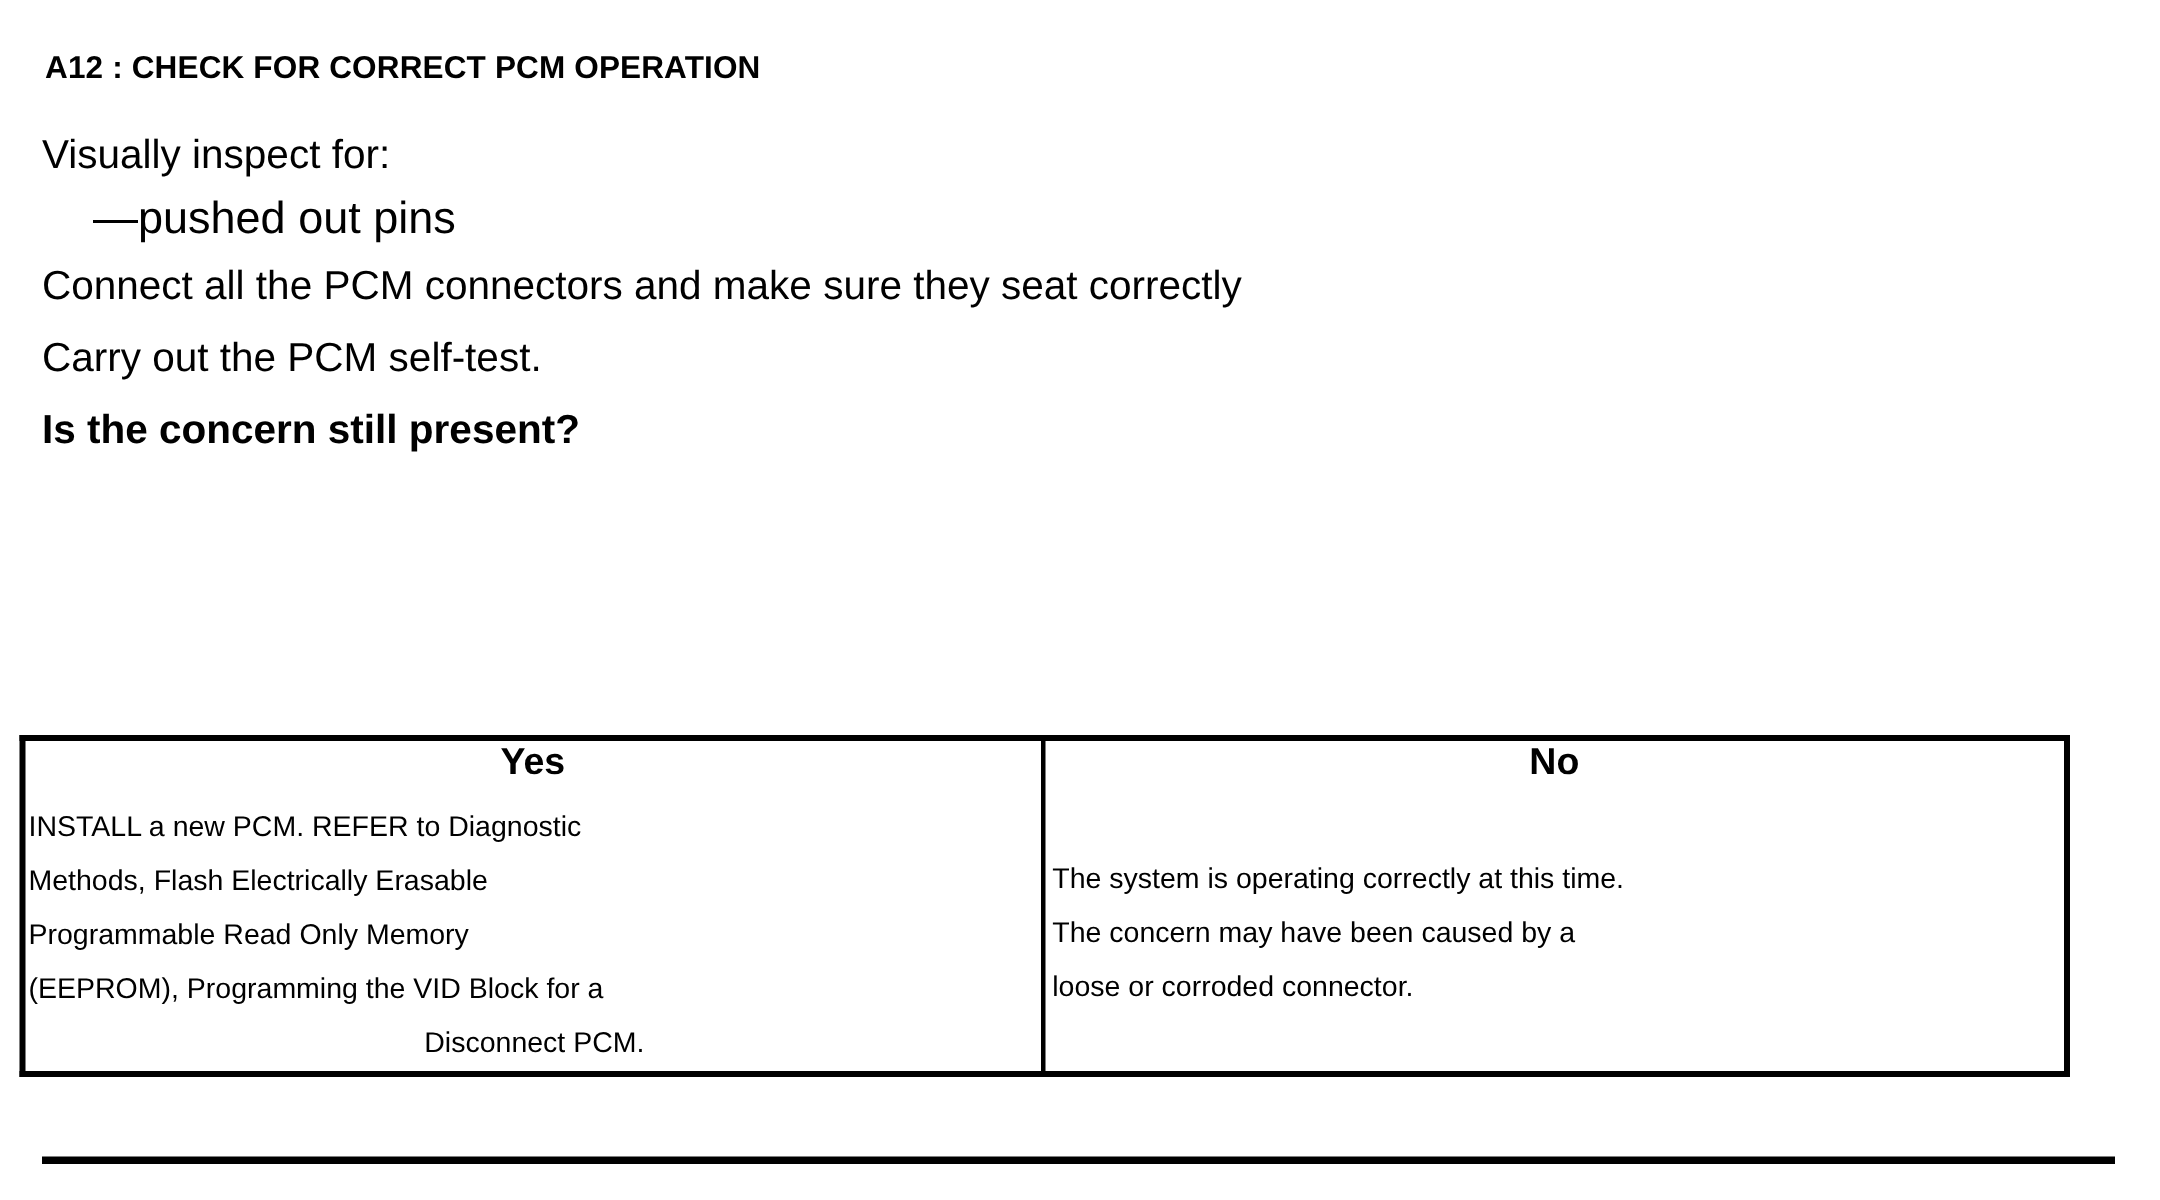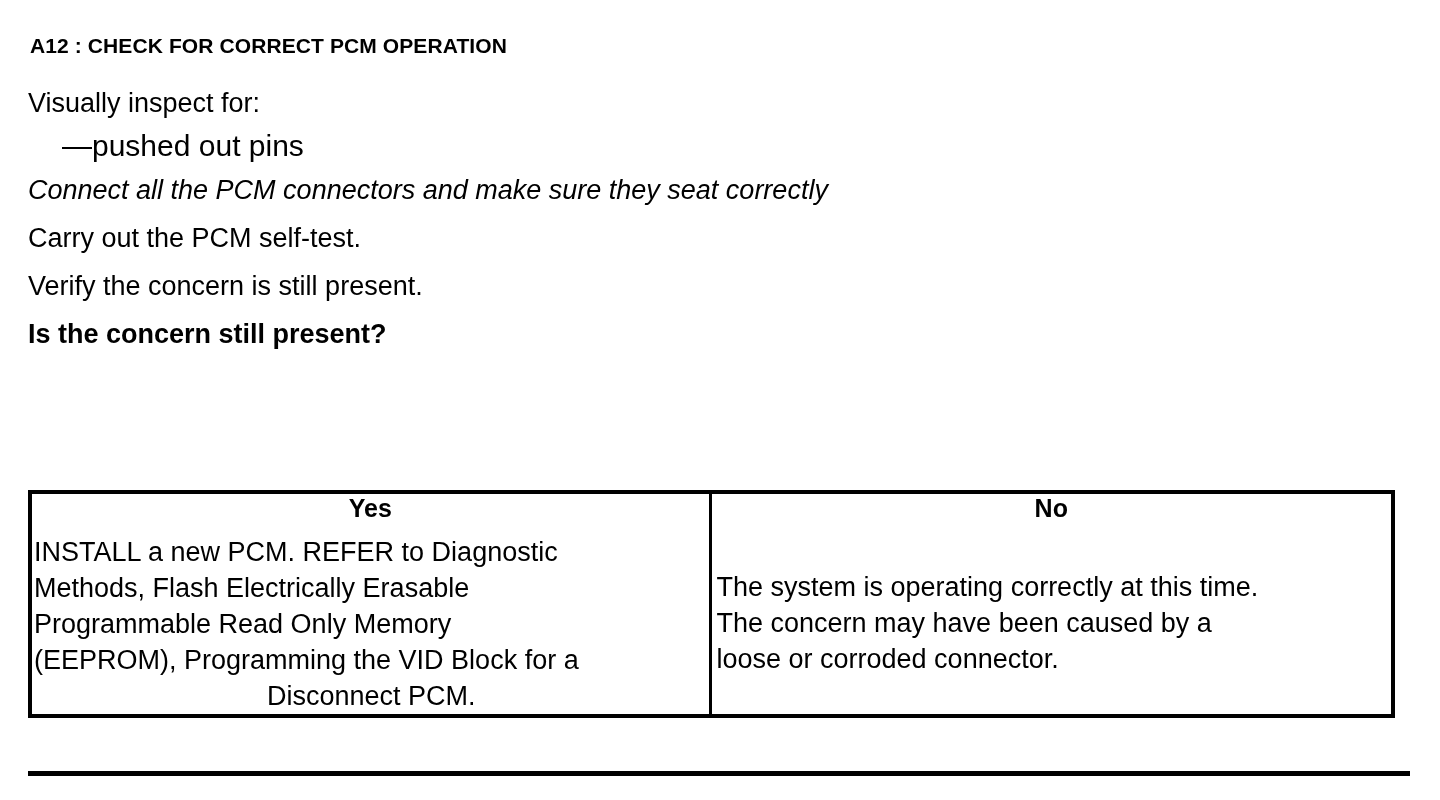--- a/index.html
+++ b/index.html
@@ -52,27 +52,26 @@
     font-weight: bold;
   }
   .instr-sub {
     font-size: 30px;
     line-height: 37px;
     padding-left: 34px;
     white-space: nowrap;
   }
   .instr-spacer-top {
     margin-top: 2px;
-    font-style: italic;
   }
 
   
   .decision-table {
     position: absolute;
-    left: 28px;
+    left: 13px;
     top: 490px;
     width: 1363px;
     border-collapse: collapse;
     table-layout: fixed;
     border: 4px solid #000;
   }
   .decision-table col.col-yes { width: 680px; }
   .decision-table col.col-no  { width: 683px; }
 
   .decision-table th,
@@ -90,21 +89,21 @@
     vertical-align: middle;
     border-bottom: 4px solid #000;
   }
   .dt-head-cell.divider,
   .dt-body-cell.divider {
     border-left: 3px solid #000;
   }
 
   .dt-body-cell {
     height: 180px;
-    font-size: 27px;
+    font-size: 19px;
     line-height: 36px;
   }
   .dt-body-cell .cell-inner {
     padding: 2px 0 0 2px;
   }
   .dt-body-cell.middle {
     vertical-align: middle;
   }
   .dt-body-cell.middle .cell-inner {
     padding: 0 0 0 5px;
@@ -131,21 +130,20 @@
 
 <div class="page">
 
   <div class="step-heading">A12 : CHECK FOR CORRECT PCM OPERATION</div>
 
   <div class="instructions">
       <div class="instr-line">Visually inspect for:</div>
       <div class="instr-sub">—pushed out pins</div>
       <div class="instr-line instr-spacer-top">Connect all the PCM connectors and make sure they seat correctly</div>
       <div class="instr-line">Carry out the PCM self-test.</div>
-      <div class="instr-line">Verify the concern is still present.</div>
       <div class="instr-line bold">Is the concern still present?</div>
     </div>
 
   <table class="decision-table">
     <colgroup>
       <col class="col-yes">
       <col class="col-no">
     </colgroup>
     <thead>
       <tr>

